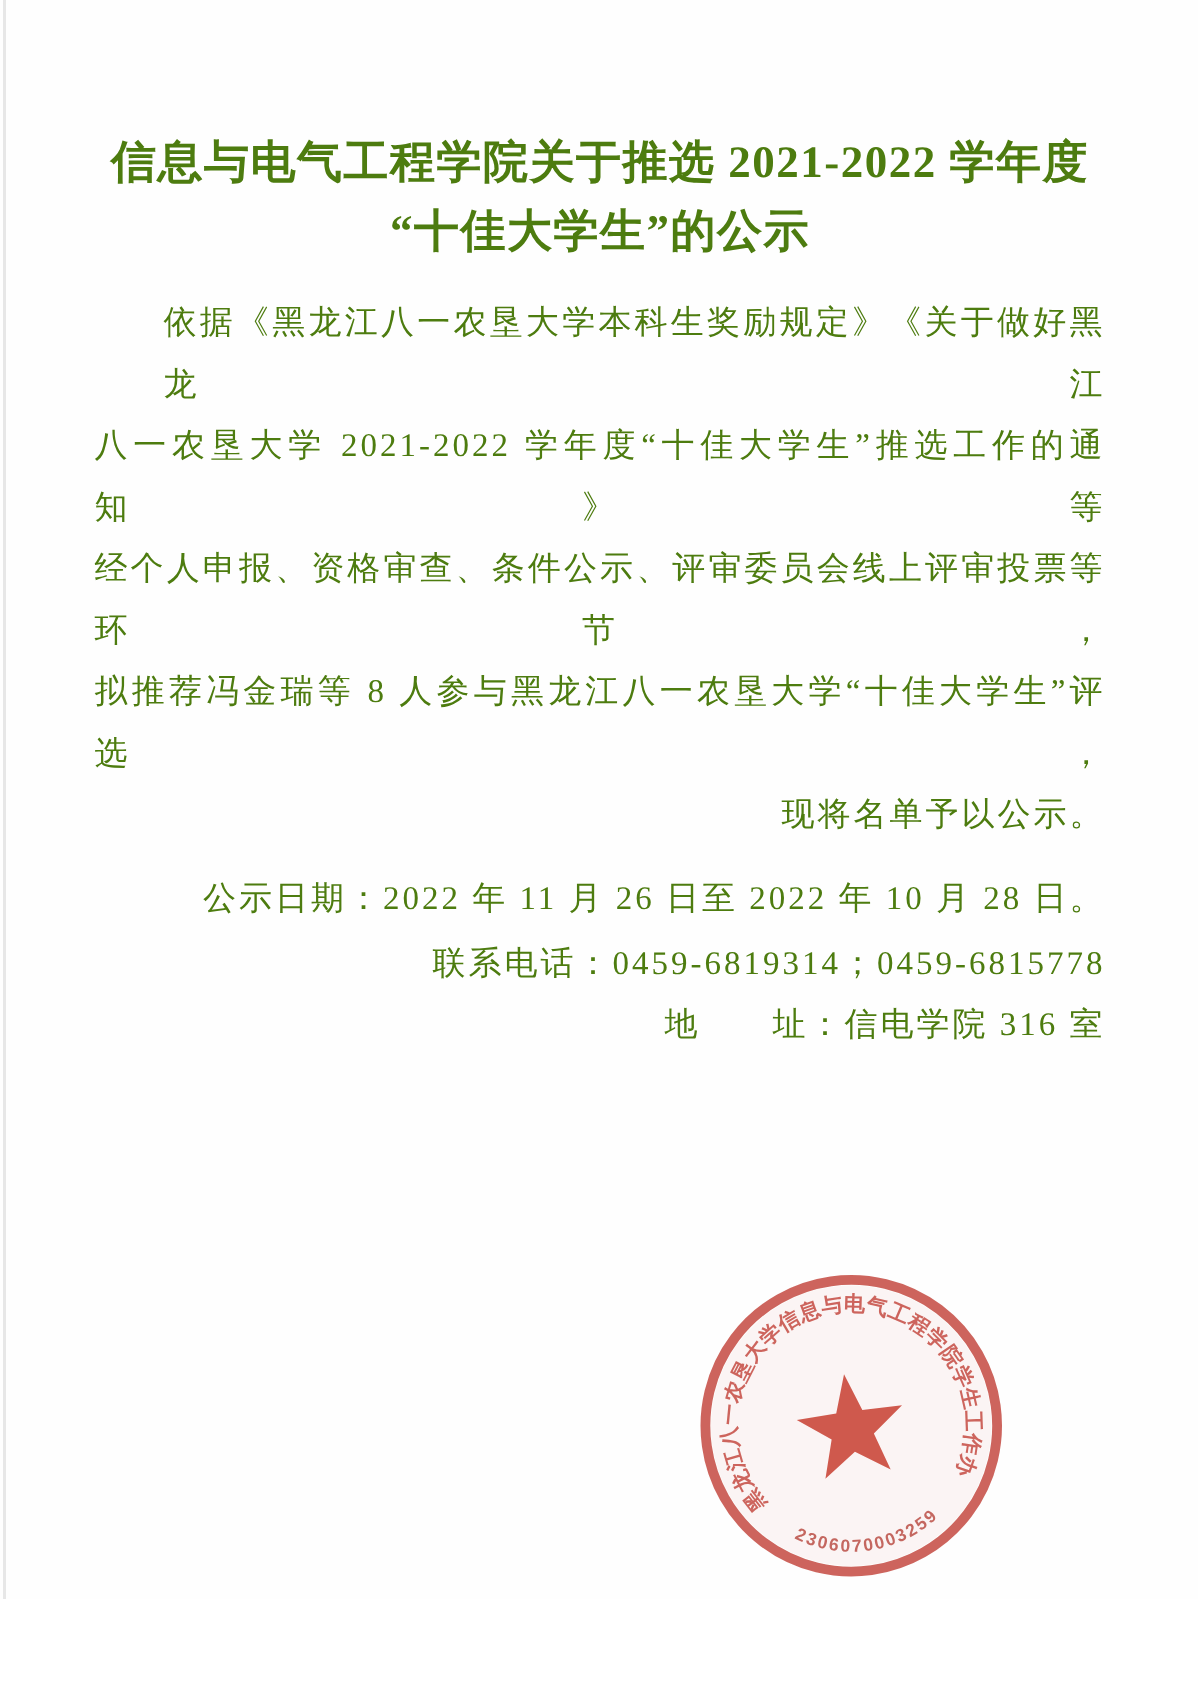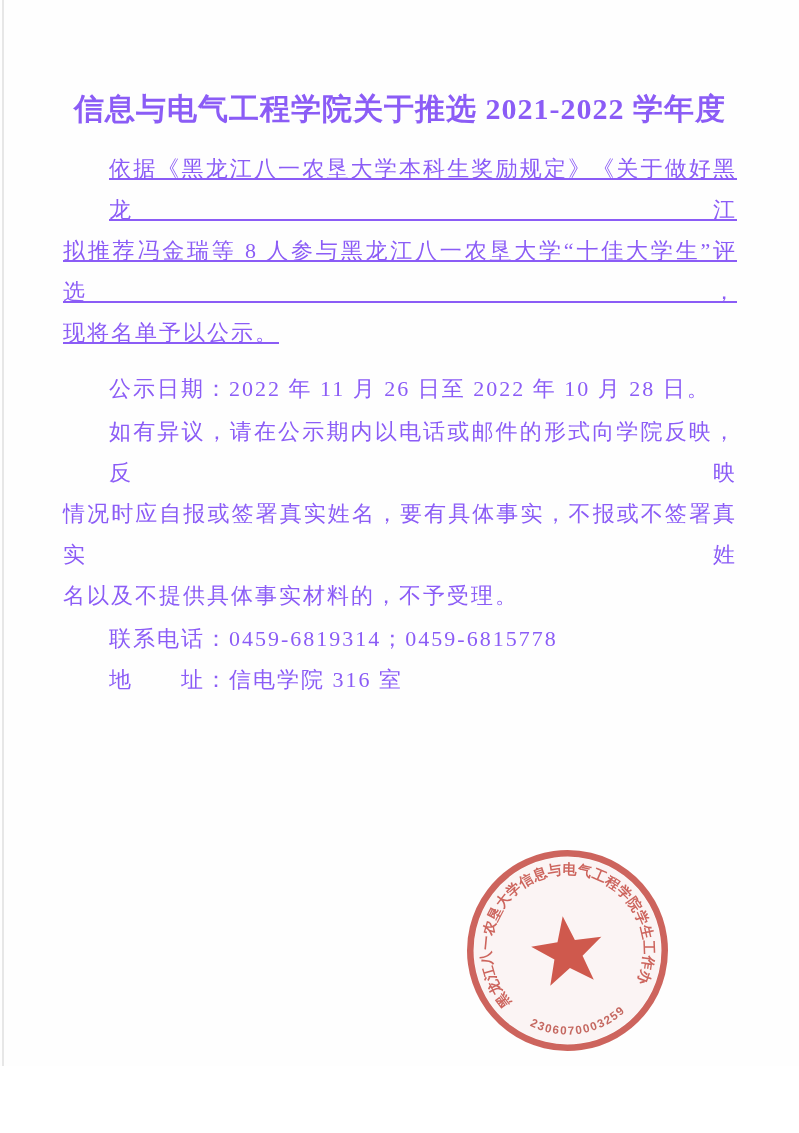--- a/index.html
+++ b/index.html
@@ -4,21 +4,21 @@
 <style>
   * { margin: 0; padding: 0; box-sizing: border-box; }
   html, body { background: #ffffff; }
   .page {
     position: relative;
     width: 799px;
     height: 1066px;
     background: #fefefe;
     overflow: hidden;
     font-family: "Liberation Serif", "DejaVu Serif", serif;
-    color: #8b5cf6;
+    color: #4d7c0f;
   }
   .scan-edge {
     position: absolute;
     left: 2px; top: 0;
     width: 2px; height: 100%;
     background: #e7e7e7;
   }
   .content {
     position: relative;
     padding: 0 62px 0 63px;
@@ -29,29 +29,30 @@
     font-size: 30px;
     line-height: 46px;
     font-weight: bold;
     letter-spacing: 1px;
   }
   .bodyline {
     font-size: 22px;
     line-height: 41px;
     letter-spacing: 2px;
     white-space: nowrap;
+    text-align: right;
   }
   .jline {
     text-align: justify;
     text-align-last: justify;
     text-justify: distribute;
     white-space: normal;
   }
   .indent { padding-left: 46px; }
-  .p1 { margin-top: 16px; text-decoration: underline; }
+  .p1 { margin-top: 16px; }
   .names { margin-top: 22px; padding-left: 46px; }
   .names .bodyline .cls { margin-left: 22px; }
   .publicity { margin-top: 15px; padding-left: 46px; }
   .objection { margin-top: 2px; }
   .contact { margin-top: 2px; padding-left: 46px; }
   .seal {
     position: absolute;
     left: 460px;
     top: 843px;
     width: 215px;
@@ -63,38 +64,36 @@
 </head>
 <body>
 
 <div class="page">
   <div class="scan-edge"></div>
 
   <div class="content">
 
     <h1 class="doc-title">
       <span>信息与电气工程学院关于推选 2021-2022 学年度</span><br>
+      <span>“十佳大学生”的公示</span>
     </h1>
 
     <div class="p1">
       <div class="bodyline jline indent">依据《黑龙江八一农垦大学本科生奖励规定》《关于做好黑龙江</div>
+      <div class="bodyline jline">八一农垦大学 2021-2022 学年度“十佳大学生”推选工作的通知》等</div>
+      <div class="bodyline jline">经个人申报、资格审查、条件公示、评审委员会线上评审投票等环节，</div>
       <div class="bodyline jline">拟推荐冯金瑞等 8 人参与黑龙江八一农垦大学“十佳大学生”评选，</div>
       <div class="bodyline">现将名单予以公示。</div>
     </div>
 
 
     <div class="publicity">
       <div class="bodyline">公示日期：2022 年 11 月 26 日至 2022 年 10 月 28 日。</div>
     </div>
 
-    <div class="objection">
-      <div class="bodyline jline indent">如有异议，请在公示期内以电话或邮件的形式向学院反映，反映</div>
-      <div class="bodyline jline">情况时应自报或签署真实姓名，要有具体事实，不报或不签署真实姓</div>
-      <div class="bodyline">名以及不提供具体事实材料的，不予受理。</div>
-    </div>
 
     <div class="contact">
       <div class="bodyline">联系电话：0459-6819314；0459-6815778</div>
       <div class="bodyline">地　　址：信电学院 316 室</div>
 
     </div>
 
   </div>
 
   <svg class="seal" viewBox="0 0 230 230" xmlns="http://www.w3.org/2000/svg">

